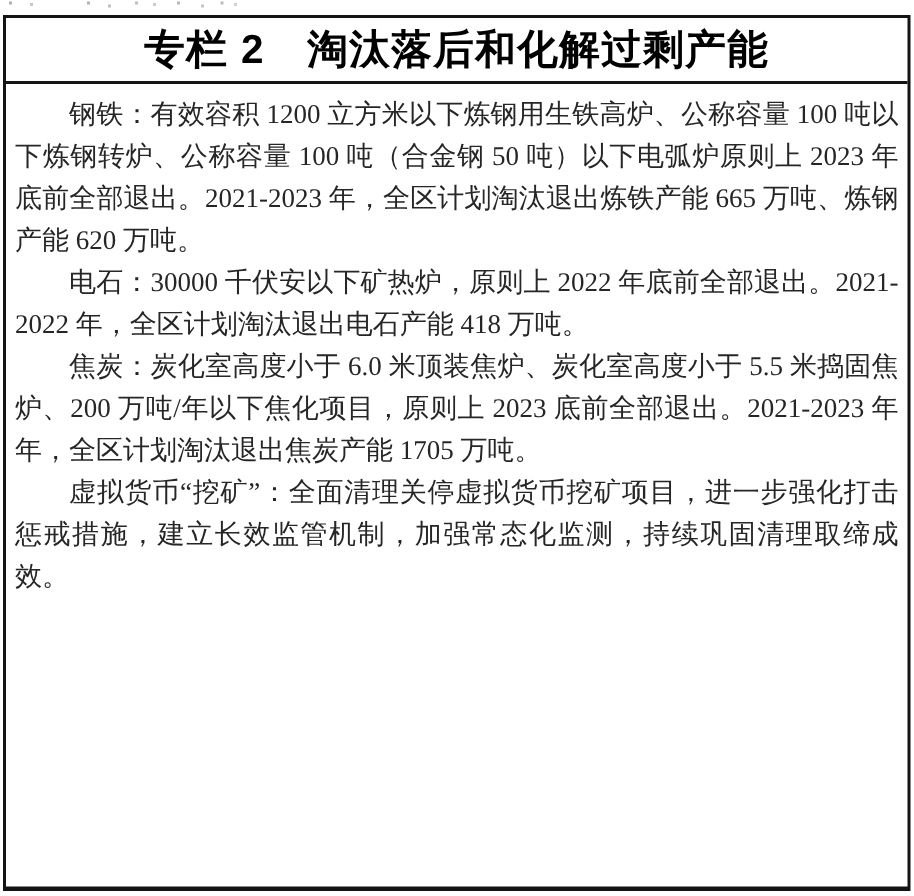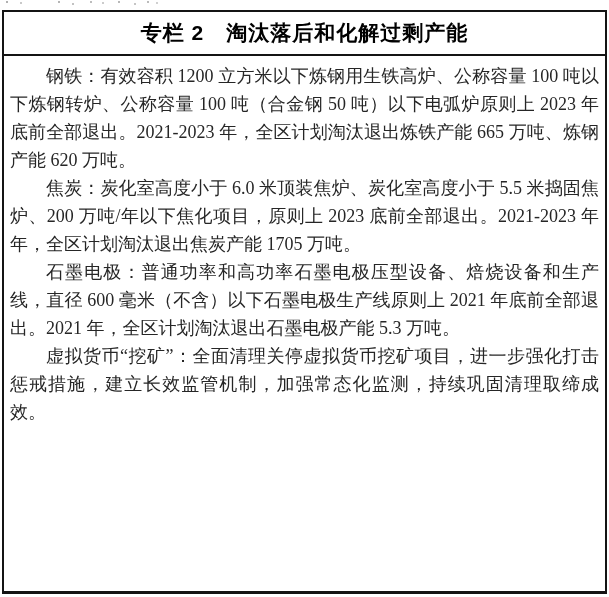--- a/index.html
+++ b/index.html
@@ -24,21 +24,21 @@
     border: 2px solid #141414;
     border-bottom-width: 3px;
     background: #ffffff;
   }
   .box-title {
     height: 44px;
     display: flex; align-items: center; justify-content: center;
     border-bottom: 2px solid #141414;
     font-family: "Liberation Sans", sans-serif;
     font-weight: bold;
-    font-size: 21px;
+    font-size: 27px;
     color: #000000;
     letter-spacing: 1px;
   }
   .box-body {
     padding: 6px 6px 0 6px;
     font-size: 18px;
     line-height: 28px;
     color: #262626;
     text-align: justify;
   }
@@ -49,17 +49,17 @@
 </style>
 </head>
 <body>
 
 <div class="top-remnant"></div>
 
 <div class="column-box">
   <div class="box-title">专栏 2　淘汰落后和化解过剩产能</div>
   <div class="box-body">
     <p>钢铁：有效容积 1200 立方米以下炼钢用生铁高炉、公称容量 100 吨以下炼钢转炉、公称容量 100 吨（合金钢 50 吨）以下电弧炉原则上 2023 年底前全部退出。2021-2023 年，全区计划淘汰退出炼铁产能 665 万吨、炼钢产能 620 万吨。</p>
+    <p>电石：30000 千伏安以下矿热炉，原则上 2022 年底前全部退出。2021-2022 年，全区计划淘汰退出电石产能 418 万吨。</p>
     <p>焦炭：炭化室高度小于 6.0 米顶装焦炉、炭化室高度小于 5.5 米捣固焦炉、200 万吨/年以下焦化项目，原则上 2023 底前全部退出。2021-2023 年年，全区计划淘汰退出焦炭产能 1705 万吨。</p>
-    <p>石墨电极：普通功率和高功率石墨电极压型设备、焙烧设备和生产线，直径 600 毫米（不含）以下石墨电极生产线原则上 2021 年底前全部退出。2021 年，全区计划淘汰退出石墨电极产能 5.3 万吨。</p>
     <p>虚拟货币“挖矿”：全面清理关停虚拟货币挖矿项目，进一步强化打击惩戒措施，建立长效监管机制，加强常态化监测，持续巩固清理取缔成效。</p>
   </div>
 </div>
 
 </body></html>

